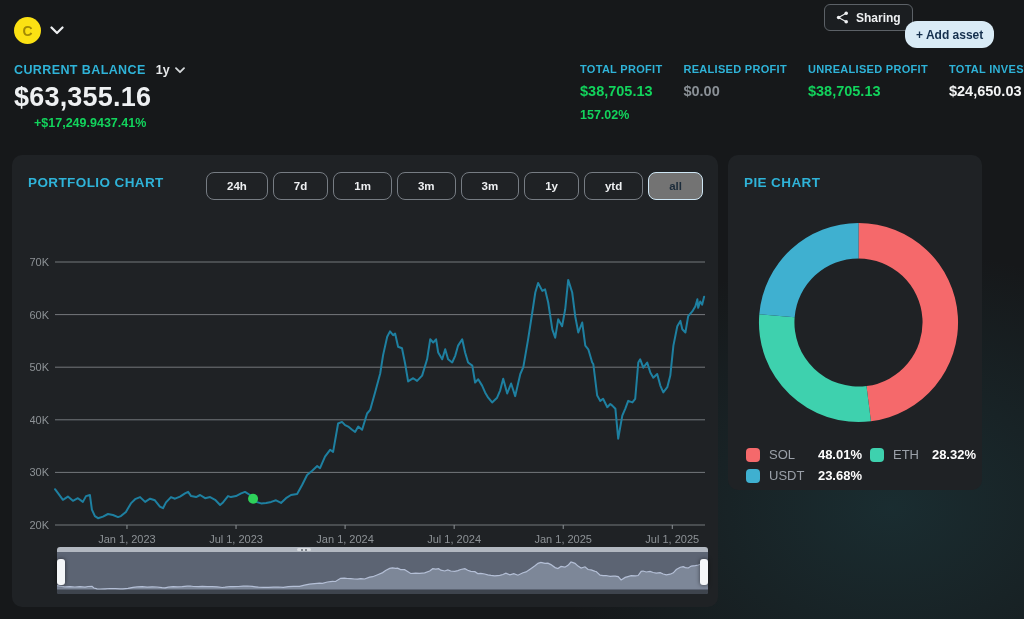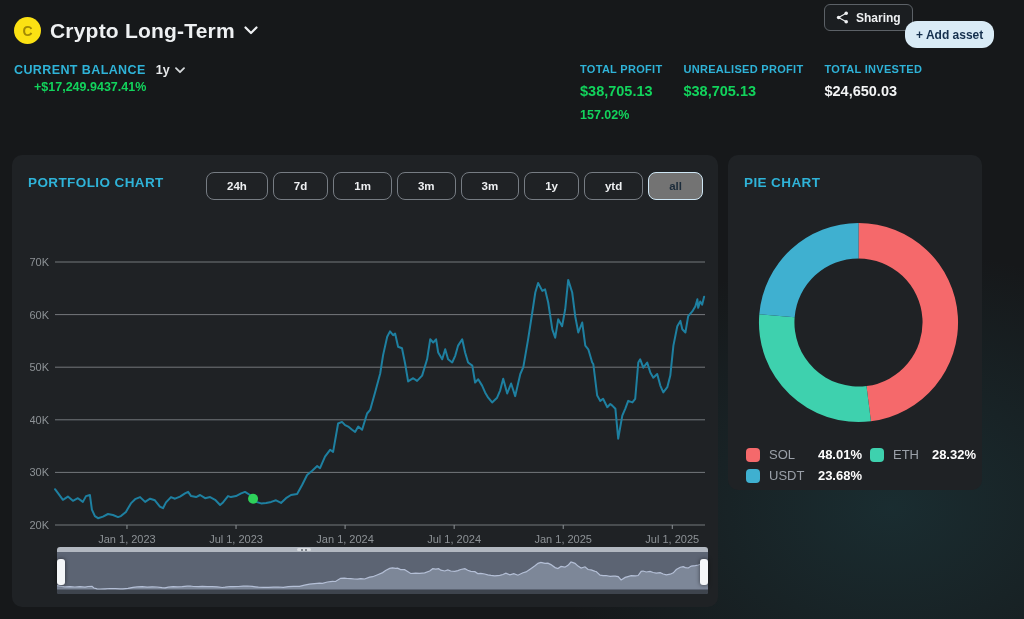--- a/index.html
+++ b/index.html
@@ -64,21 +64,20 @@
   .legend-name{color:#9aa0a8;font-size:13px;flex:1;}
   .legend-pct{font-weight:bold;font-size:13px;color:#fdfdfd;}
 </style>
 </head>
 <body>
 
 <div class="page">
 
   <div class="header-left">
     <div class="coin">C</div>
-    <div class="app-title">Crypto Long-Term</div>
     <svg width="14" height="9" viewBox="0 0 14 9">
       <polyline points="1.5,1.5 7,7 12.5,1.5" fill="none" stroke="#eef0f2" stroke-width="2.2" stroke-linecap="round" stroke-linejoin="round"></polyline>
     </svg>
   </div>
 
   <button class="btn-sharing">
     <svg width="13" height="13" viewBox="0 0 13 13">
       <circle cx="2.6" cy="6.5" r="1.8" fill="#eef0f2"></circle>
       <circle cx="10.2" cy="2.2" r="1.8" fill="#eef0f2"></circle>
       <circle cx="10.2" cy="10.8" r="1.8" fill="#eef0f2"></circle>
@@ -93,28 +92,33 @@
   <div class="balance">
     <div class="balance-top">
       <span class="balance-label">CURRENT BALANCE</span>
       <span class="balance-period">
         <span>1y</span>
         <svg width="10" height="7" viewBox="0 0 10 7">
           <polyline points="1,1.2 5,5.2 9,1.2" fill="none" stroke="#d5d8db" stroke-width="1.8" stroke-linecap="round" stroke-linejoin="round"></polyline>
         </svg>
       </span>
     </div>
+    <div class="balance-value">$63,355.16</div>
     <div class="balance-change"><span>+$17,249.94</span><span>37.41%</span></div>
   </div>
 
   <div class="stats" id="stats-row">
       <div class="stat">
         <div class="stat-label">TOTAL PROFIT</div>
         <div class="stat-value v-green">$38,705.13</div>
         <div class="stat-sub">157.02%</div>
+      </div>
+      <div class="stat">
+        <div class="stat-label">REALISED PROFIT</div>
+        <div class="stat-value v-gray">$0.00</div>
       </div>
       <div class="stat">
         <div class="stat-label">UNREALISED PROFIT</div>
         <div class="stat-value v-green">$38,705.13</div>
       </div>
       <div class="stat">
         <div class="stat-label">TOTAL INVESTED</div>
         <div class="stat-value v-white">$24,650.03</div>
       </div>
     </div>

